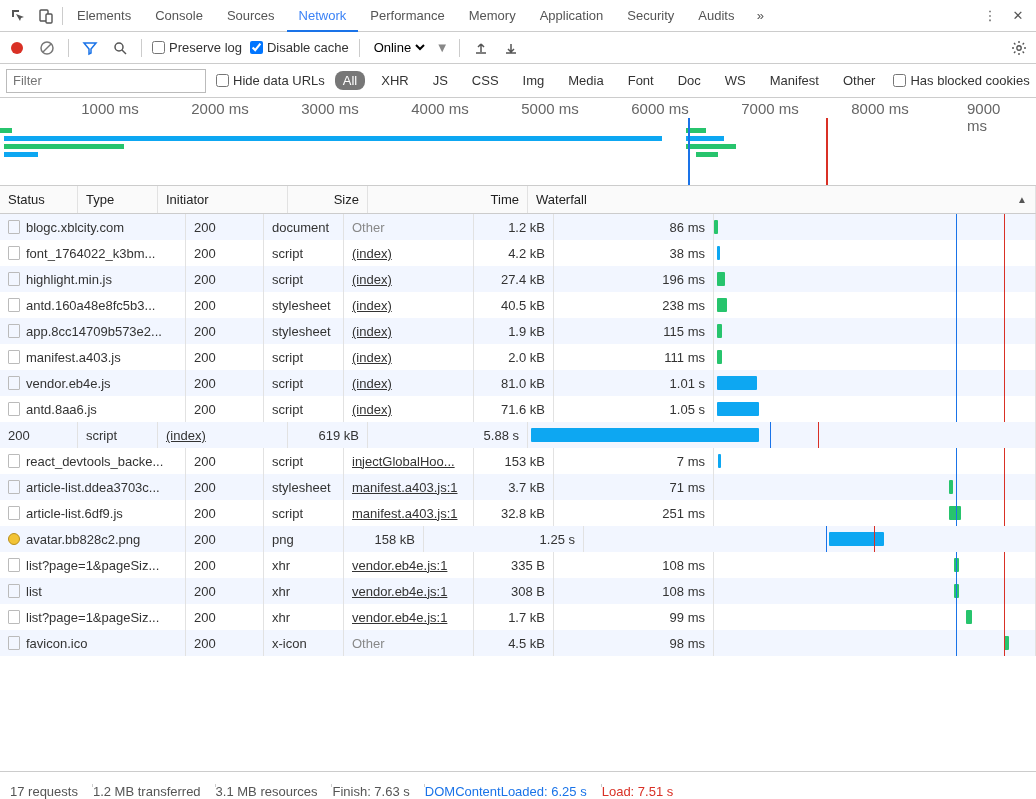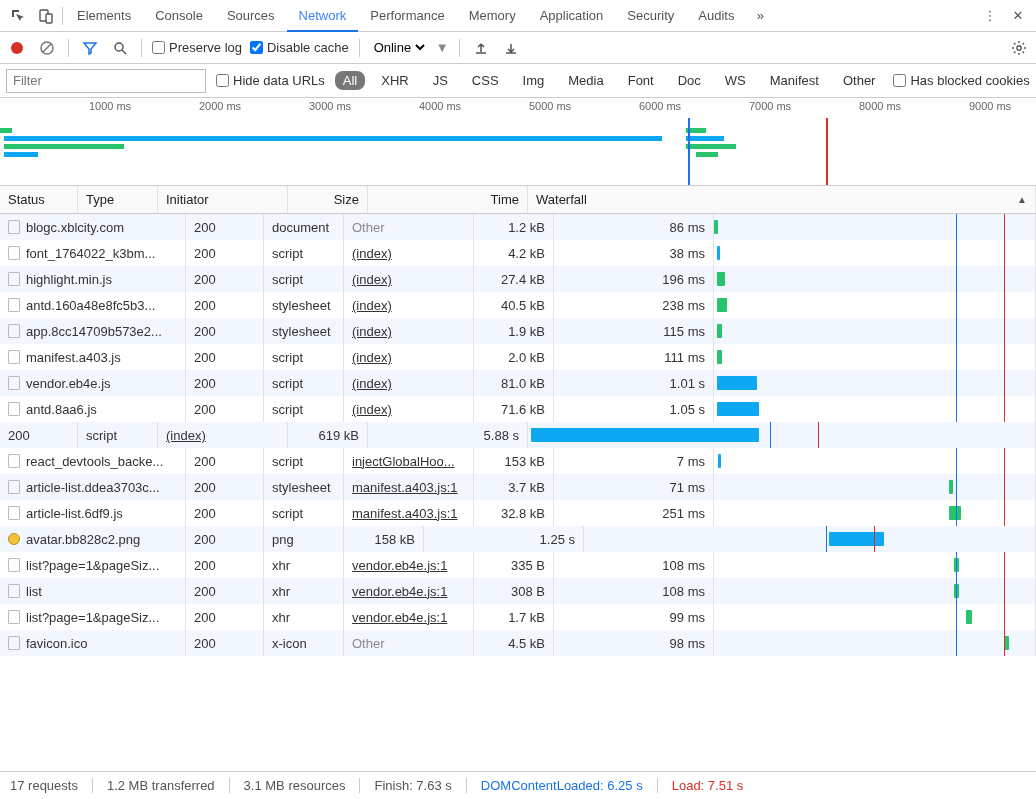--- a/index.html
+++ b/index.html
@@ -27,21 +27,21 @@
 .filterbar .type-pill.active { background: #777; color: #fff; }
 .tooltip-box {
   position: absolute; top: 114px; left: 210px;
   background: #fff; border: 1px solid #aaa; border-radius: 4px;
   padding: 6px 10px; font-size: 13px; color: #444;
   box-shadow: 1px 1px 3px rgba(0,0,0,0.15);
 }
 
 
 .overview { height: 88px; border-bottom: 1px solid #ccc; position: relative; background: #fff; }
-.overview .tick { position: absolute; top: 2px; font-size: 11px; color: #666; transform: translateX(-50%); }
+.overview .tick { position: absolute; top: 2px; font-size: 15px; color: #666; transform: translateX(-50%); }
 .overview .ov-bar { position: absolute; height: 5px; background: #0da7f2; }
 .overview .ov-bar.green { background: #27c46d; }
 .overview .vline { position: absolute; top: 20px; bottom: 0; width: 2px; }
 
 
 .grid { flex: 1; display: flex; flex-direction: column; overflow: hidden; }
 .grid-head { display: flex; height: 28px; border-bottom: 1px solid #ccc; background: #fafafa; }
 .grid-head .col, .row .col { border-right: 1px solid #e2e2e2; padding: 0 8px; display: flex; align-items: center; overflow: hidden; white-space: nowrap; text-overflow: ellipsis; }
 .grid-head .col { font-weight: 400; color: #222; }
 .col-name { width: 186px; }
@@ -59,21 +59,21 @@
 .file-ico.img { background: #f2c335; border-color: #b98f1c; border-radius: 50%; width: 12px; height: 12px; }
 .initiator-link { color: #333; text-decoration: underline; cursor: pointer; }
 .initiator-other { color: #888; }
 .wf-bar { position: absolute; height: 14px; top: 6px; background: #0da7f2; border-radius: 1px; }
 .wf-bar.green { background: #27c46d; }
 .wf-vline { position: absolute; top: 0; bottom: 0; width: 1px; }
 .wf-area { position: absolute; left: 0; right: 0; top: 0; bottom: 0; }
 .sort-ind { margin-left: auto; font-size: 10px; color: #555; }
 
 
-.statusbar { display: flex; align-items: center; height: 28px; border-top: 1px solid #ccc; padding: 12px 10px; gap: 14px; font-size: 13px; }
+.statusbar { display: flex; height: 28px; border-top: 1px solid #ccc; padding: 12px 10px; gap: 0; font-size: 13px; }
 .statusbar .sb-item { color: #555; border-right: 1px solid #ccc; padding-right: 14px; }
 .statusbar .sb-item.blue { color: #1a73e8; }
 .statusbar .sb-item.red { color: #d93025; }
 .statusbar .sb-item:last-child { border-right: none; }
 
 .chk { width: 13px; height: 13px; }
 select.throttle { border: none; background: transparent; font-size: 13px; }
 </style>
 </head>
 <body>

